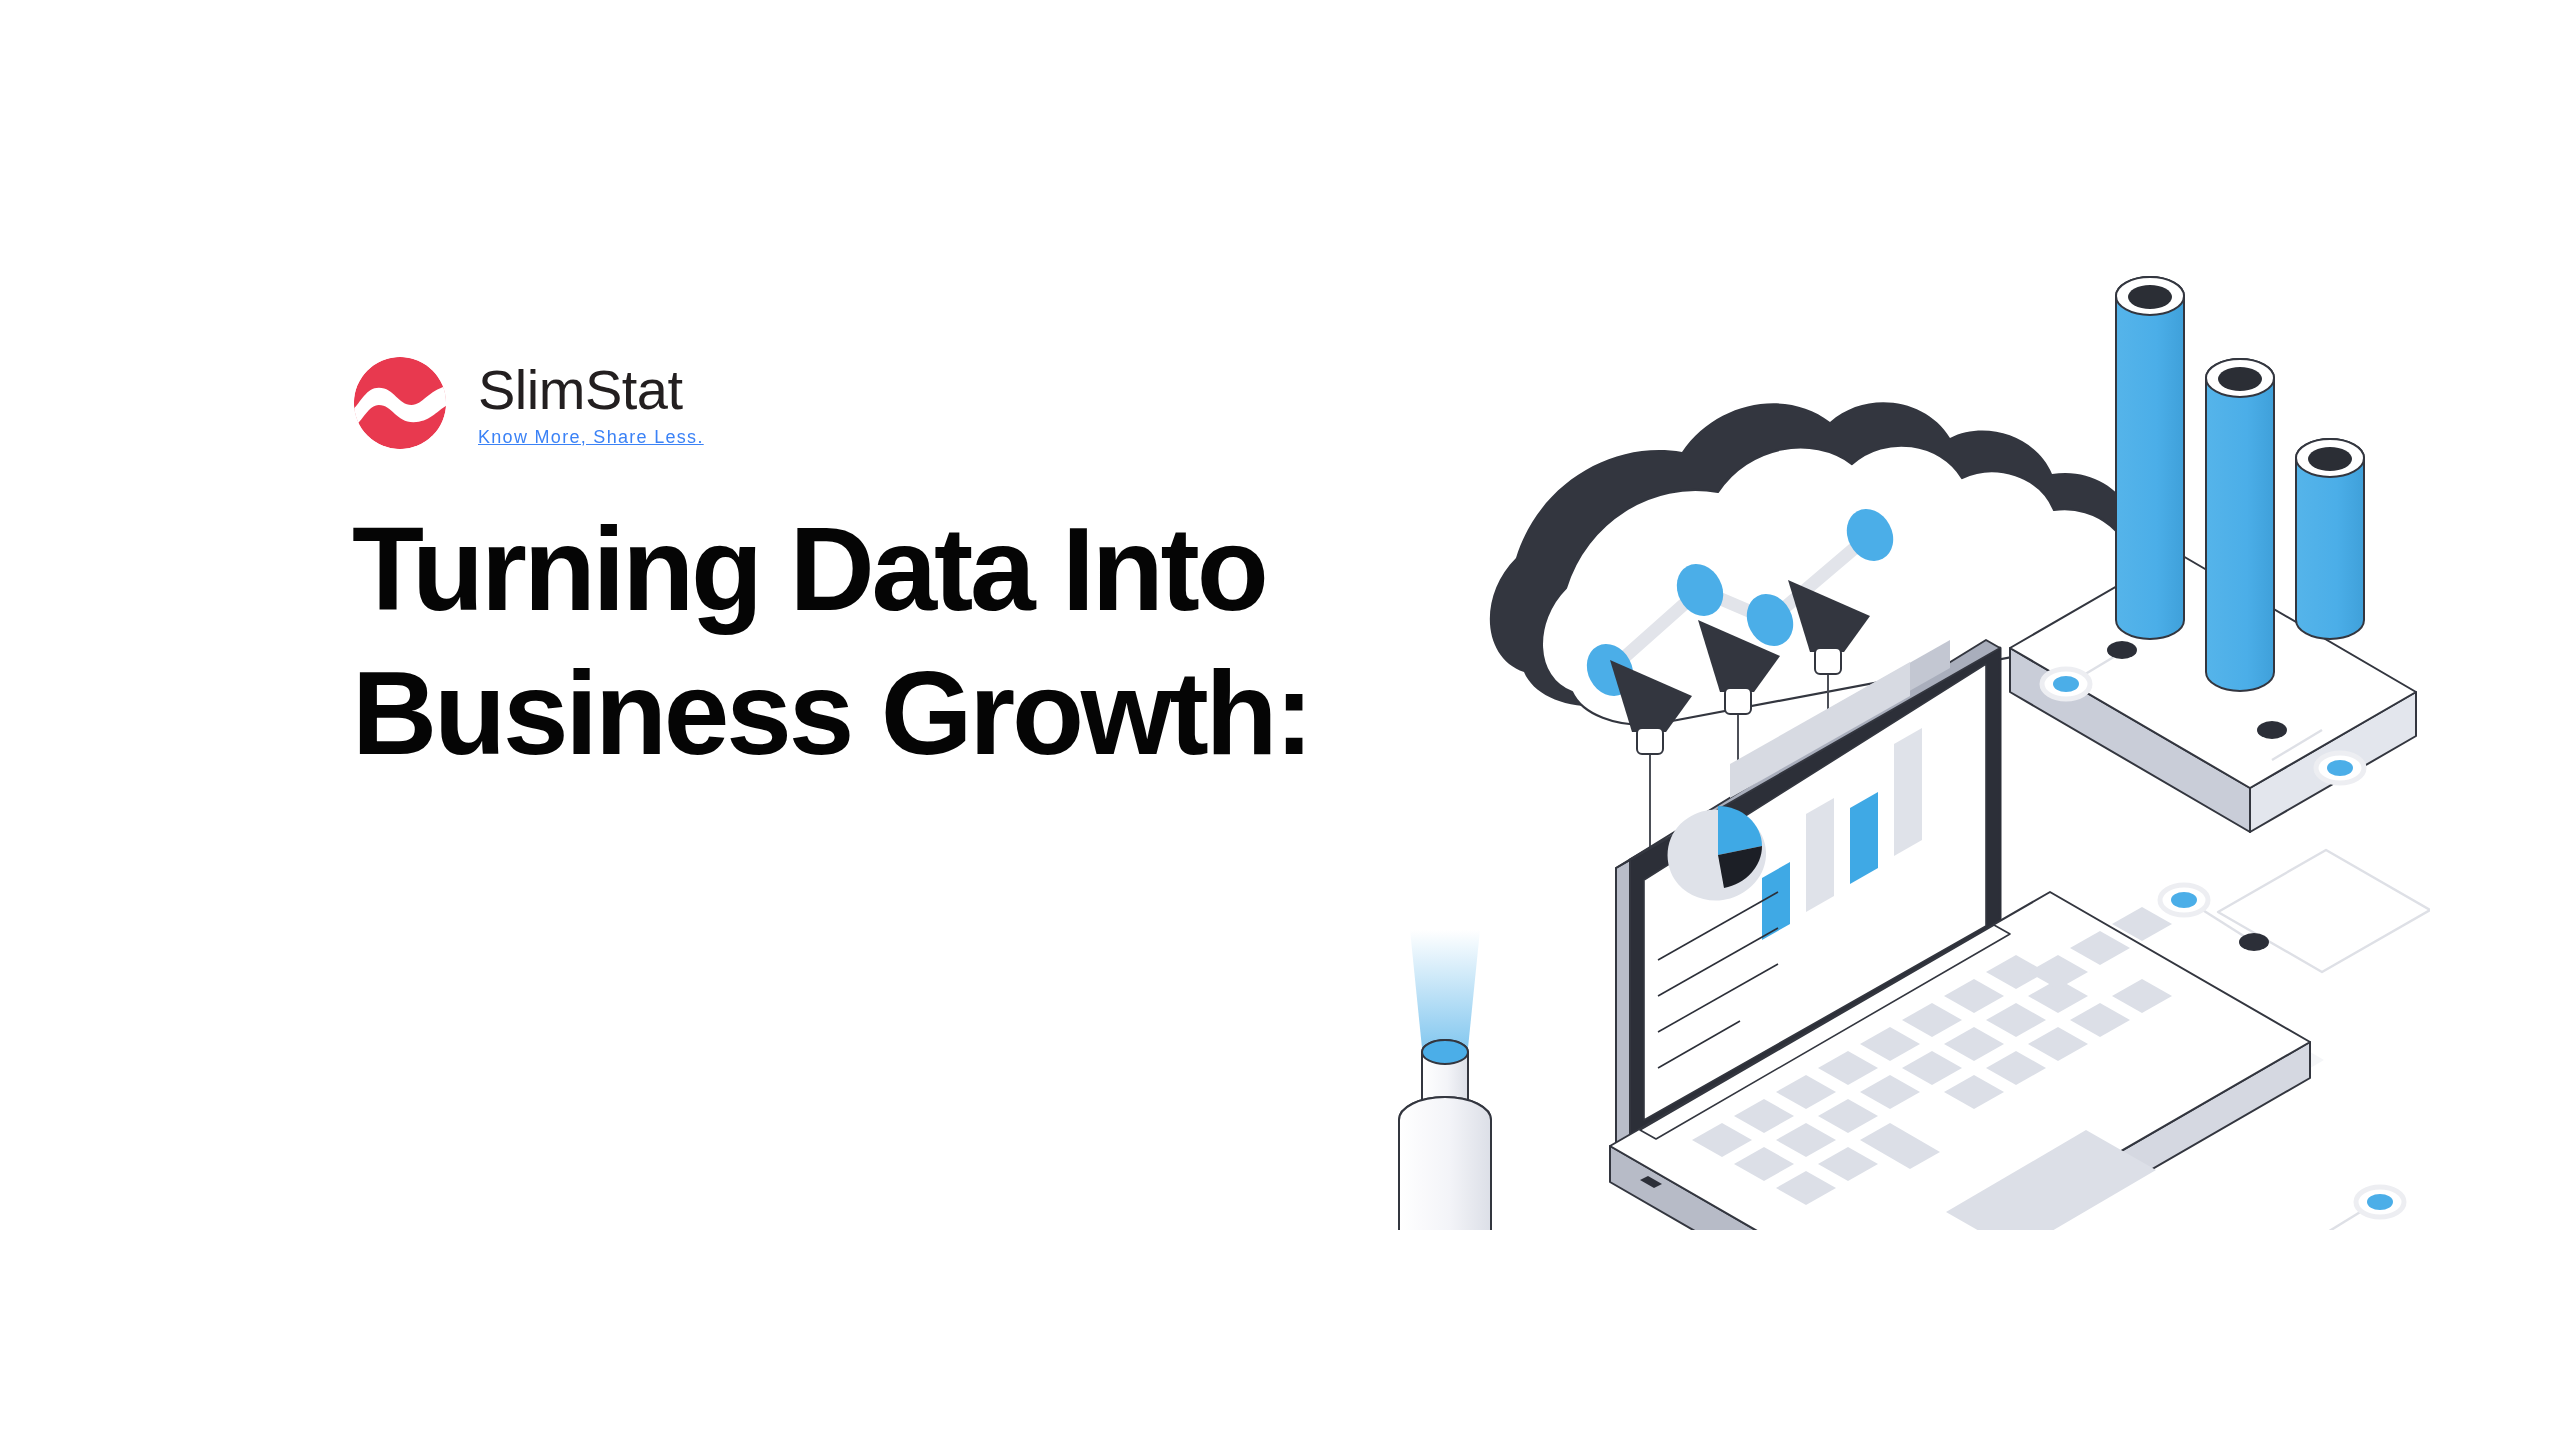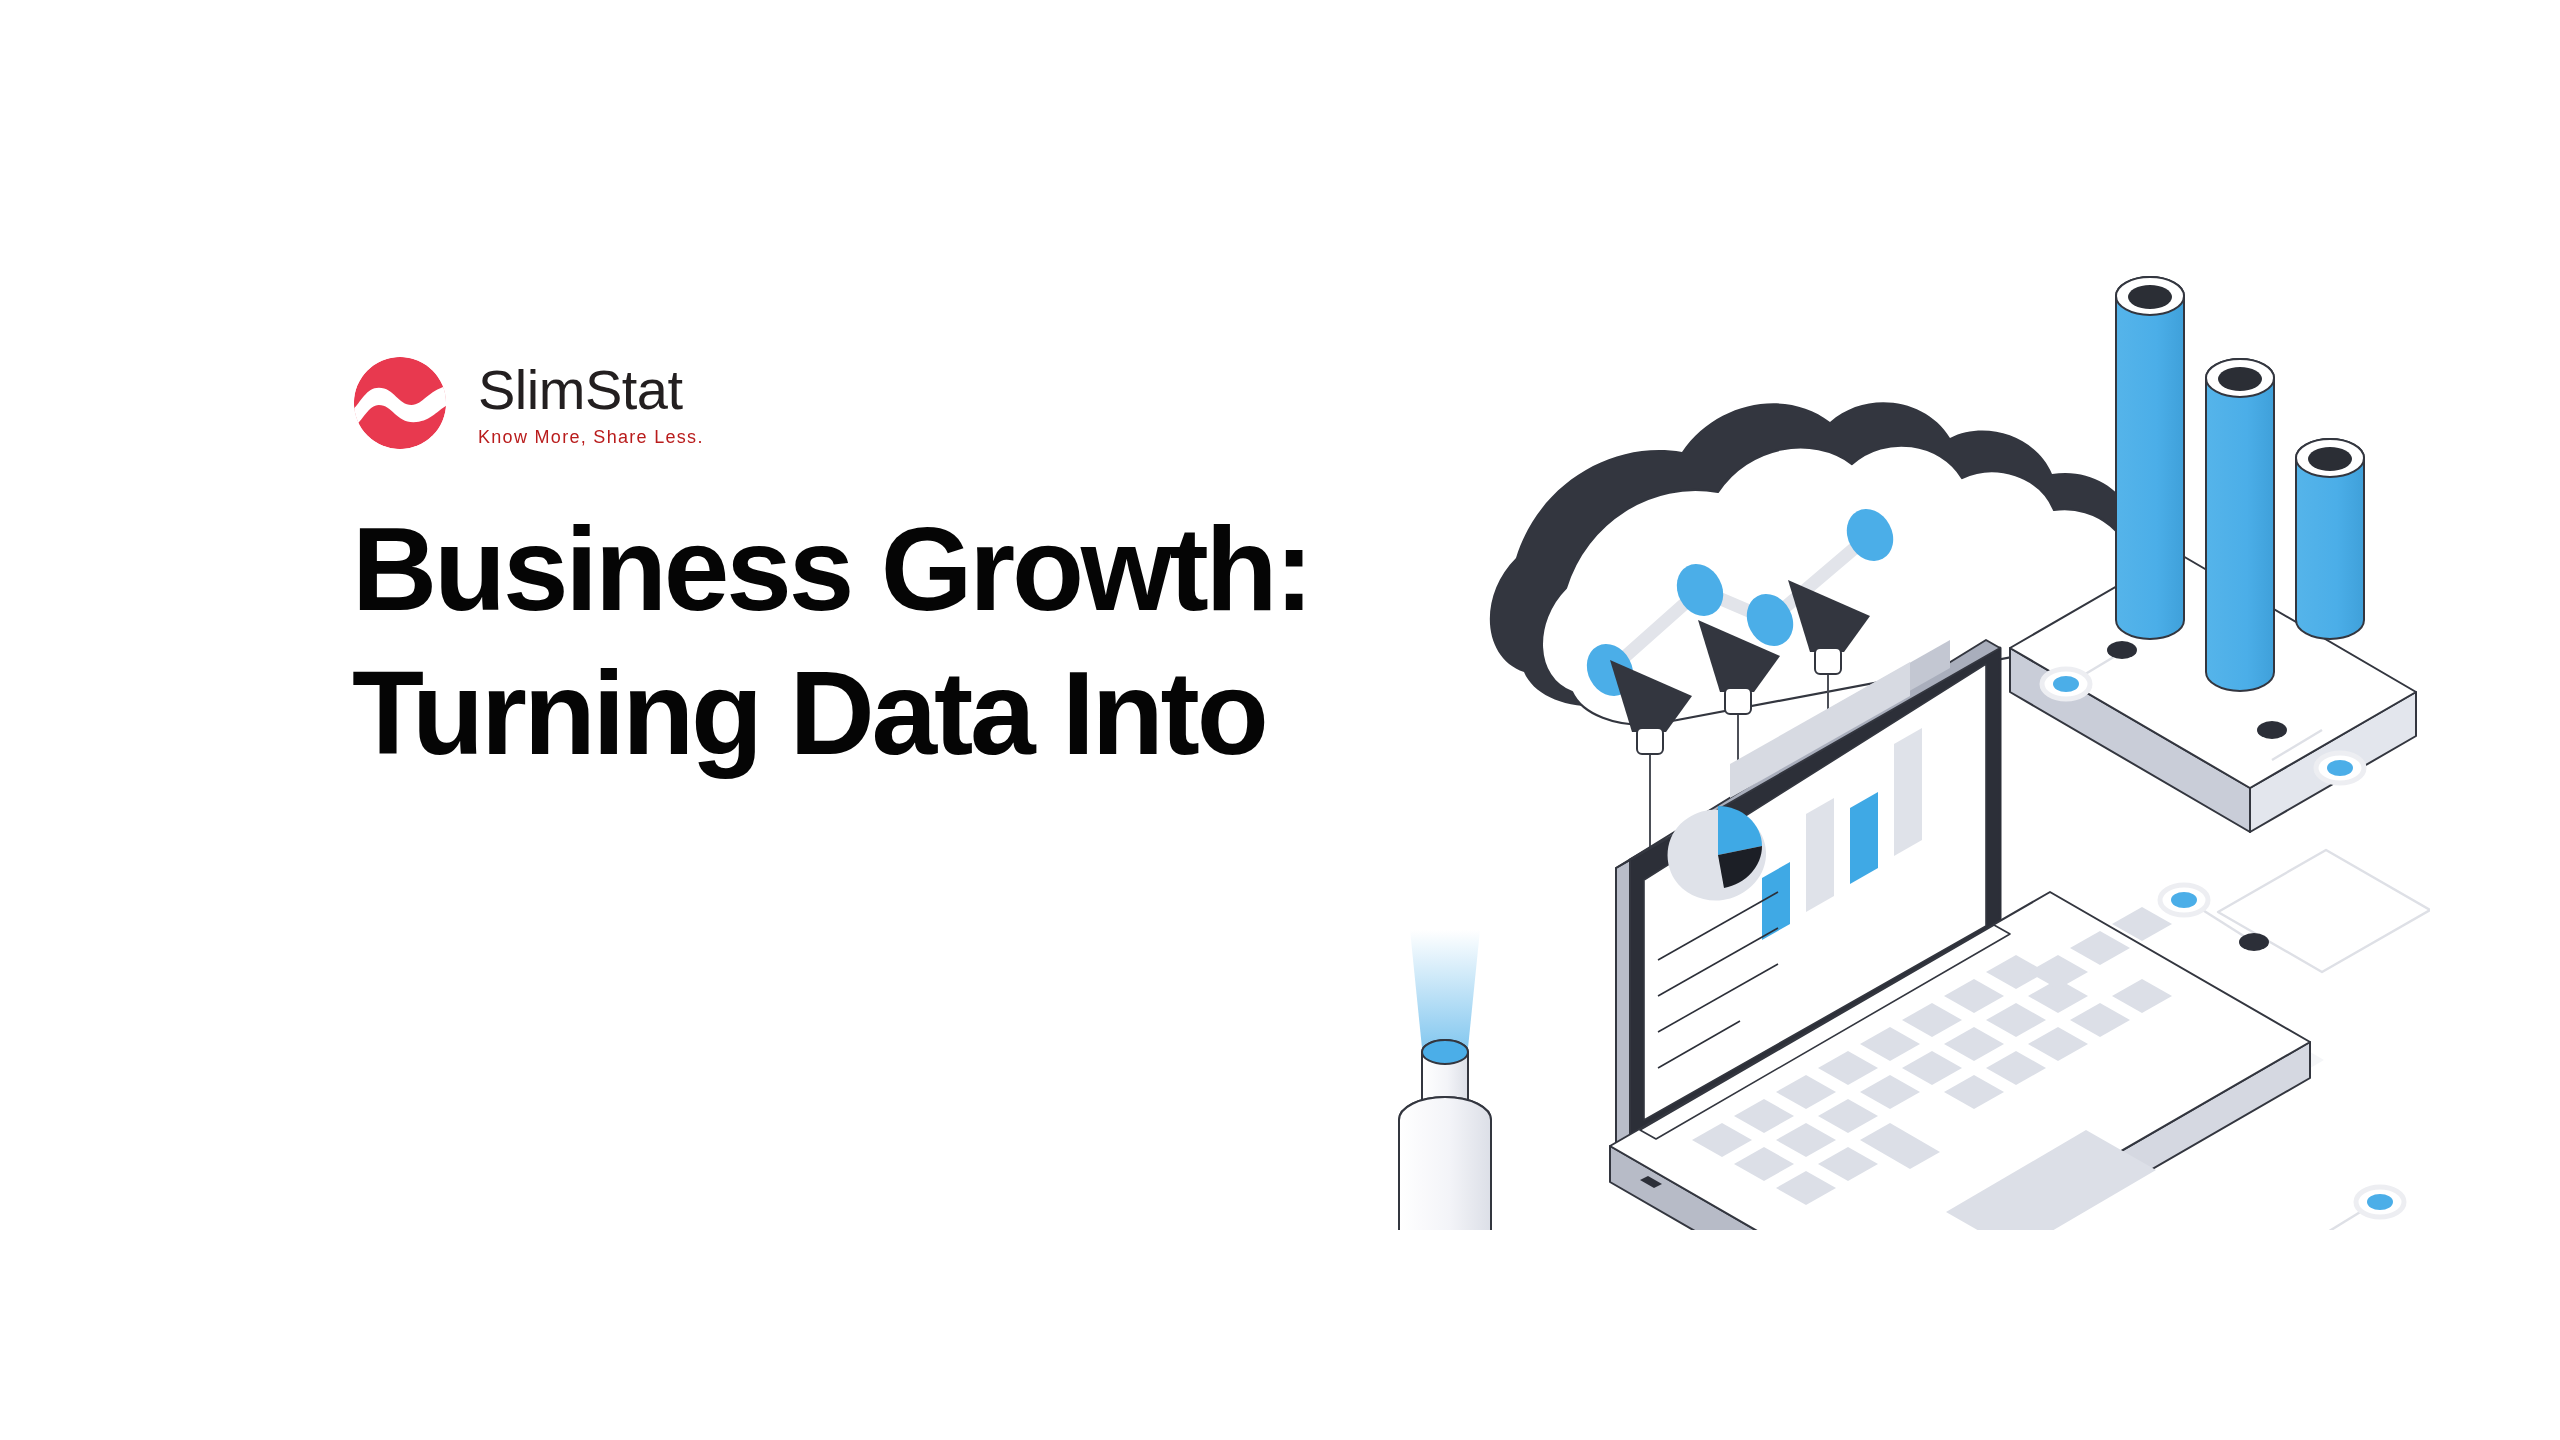--- a/index.html
+++ b/index.html
@@ -47,24 +47,25 @@
     letter-spacing:-0.5px;
     color:#231f20;
     line-height:1.0;
     white-space:nowrap;
   }
   .brand-tagline {
     font-family:"Liberation Sans", sans-serif;
     font-size:18px;
     font-weight:400;
     letter-spacing:1.3px;
-    color:#b91c1c;
+    color:#3b82f6;
     line-height:1.0;
     margin-top:10px;
     white-space:nowrap;
+    text-decoration:underline;
   }
 
   .headline {
     margin-top:46px;
     font-family:"Liberation Sans", sans-serif;
     font-weight:700;
     font-size:118px;
     line-height:144px;
     letter-spacing:-3.2px;
     color:#050505;
@@ -105,22 +106,22 @@
                    C 14 52, 8 80, -10 80 Z" fill="#ffffff"></path>
         </g>
       </svg>
       <div class="brand-text">
         <div class="brand-name">SlimStat</div>
         <div class="brand-tagline">Know More, Share Less.</div>
       </div>
     </div>
 
     <h1 class="headline">
+      <span class="hl-line">Turning Data Into</span>
       <span class="hl-line">Business Growth:</span>
-      <span class="hl-line">Turning Data Into</span>
     </h1>
 
   </div>
 
   <div class="illustration">
     <svg viewBox="0 0 1120 990" xmlns="http://www.w3.org/2000/svg" aria-hidden="true">
 
       <defs>
         <linearGradient id="beaconGlow" x1="0" y1="1" x2="0" y2="0">
           <stop offset="0%" stop-color="#4BAEE8" stop-opacity="0.85"></stop>

